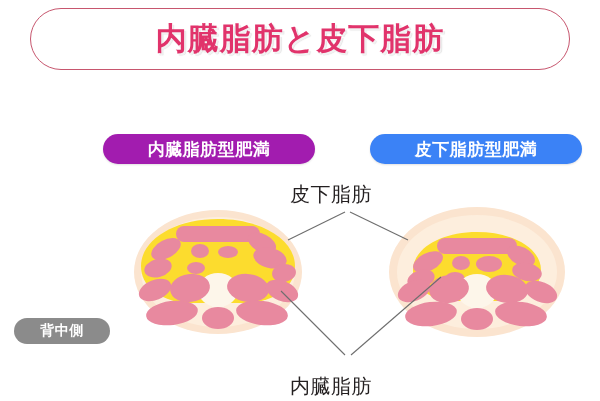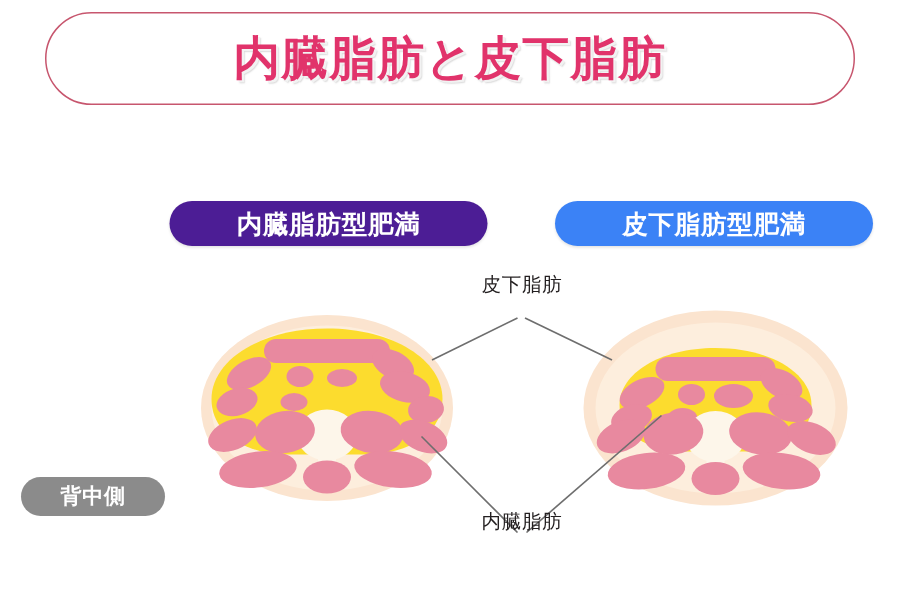--- a/index.html
+++ b/index.html
@@ -59,24 +59,24 @@
     align-items: center;
     justify-content: center;
     color: #ffffff;
     font-size: 17px;
     font-weight: bold;
     letter-spacing: 0.5px;
     white-space: nowrap;
     box-shadow: 0 1px 2px rgba(0,0,0,0.12);
   }
   .banner-visceral {
-    left: 113px;
+    left: 103px;
     top: 134px;
     width: 212px;
-    background: #4c1d95;
+    background: #a21caf;
   }
   .banner-subcut {
     left: 370px;
     top: 134px;
     width: 212px;
     background: #3b82f6;
   }
 
   
   .side-label {
@@ -94,34 +94,33 @@
     font-weight: bold;
     letter-spacing: 0.5px;
     white-space: nowrap;
   }
   .side-label-belly { top: 203px; }
   .side-label-back  { top: 318px; }
 
   
   .callout {
     position: absolute;
-    font-size: 13px;
+    font-size: 20px;
     color: #231f20;
     letter-spacing: 0.5px;
     white-space: nowrap;
-    text-align: center;
   }
   .callout-subcut {
     left: 290px;
     top: 181px;
     width: 116px;
   }
   .callout-visceral {
     left: 290px;
-    top: 339px;
+    top: 373px;
     width: 116px;
   }
 
   
   .art {
     position: absolute;
     left: 0;
     top: 0;
     width: 600px;
     height: 401px;

